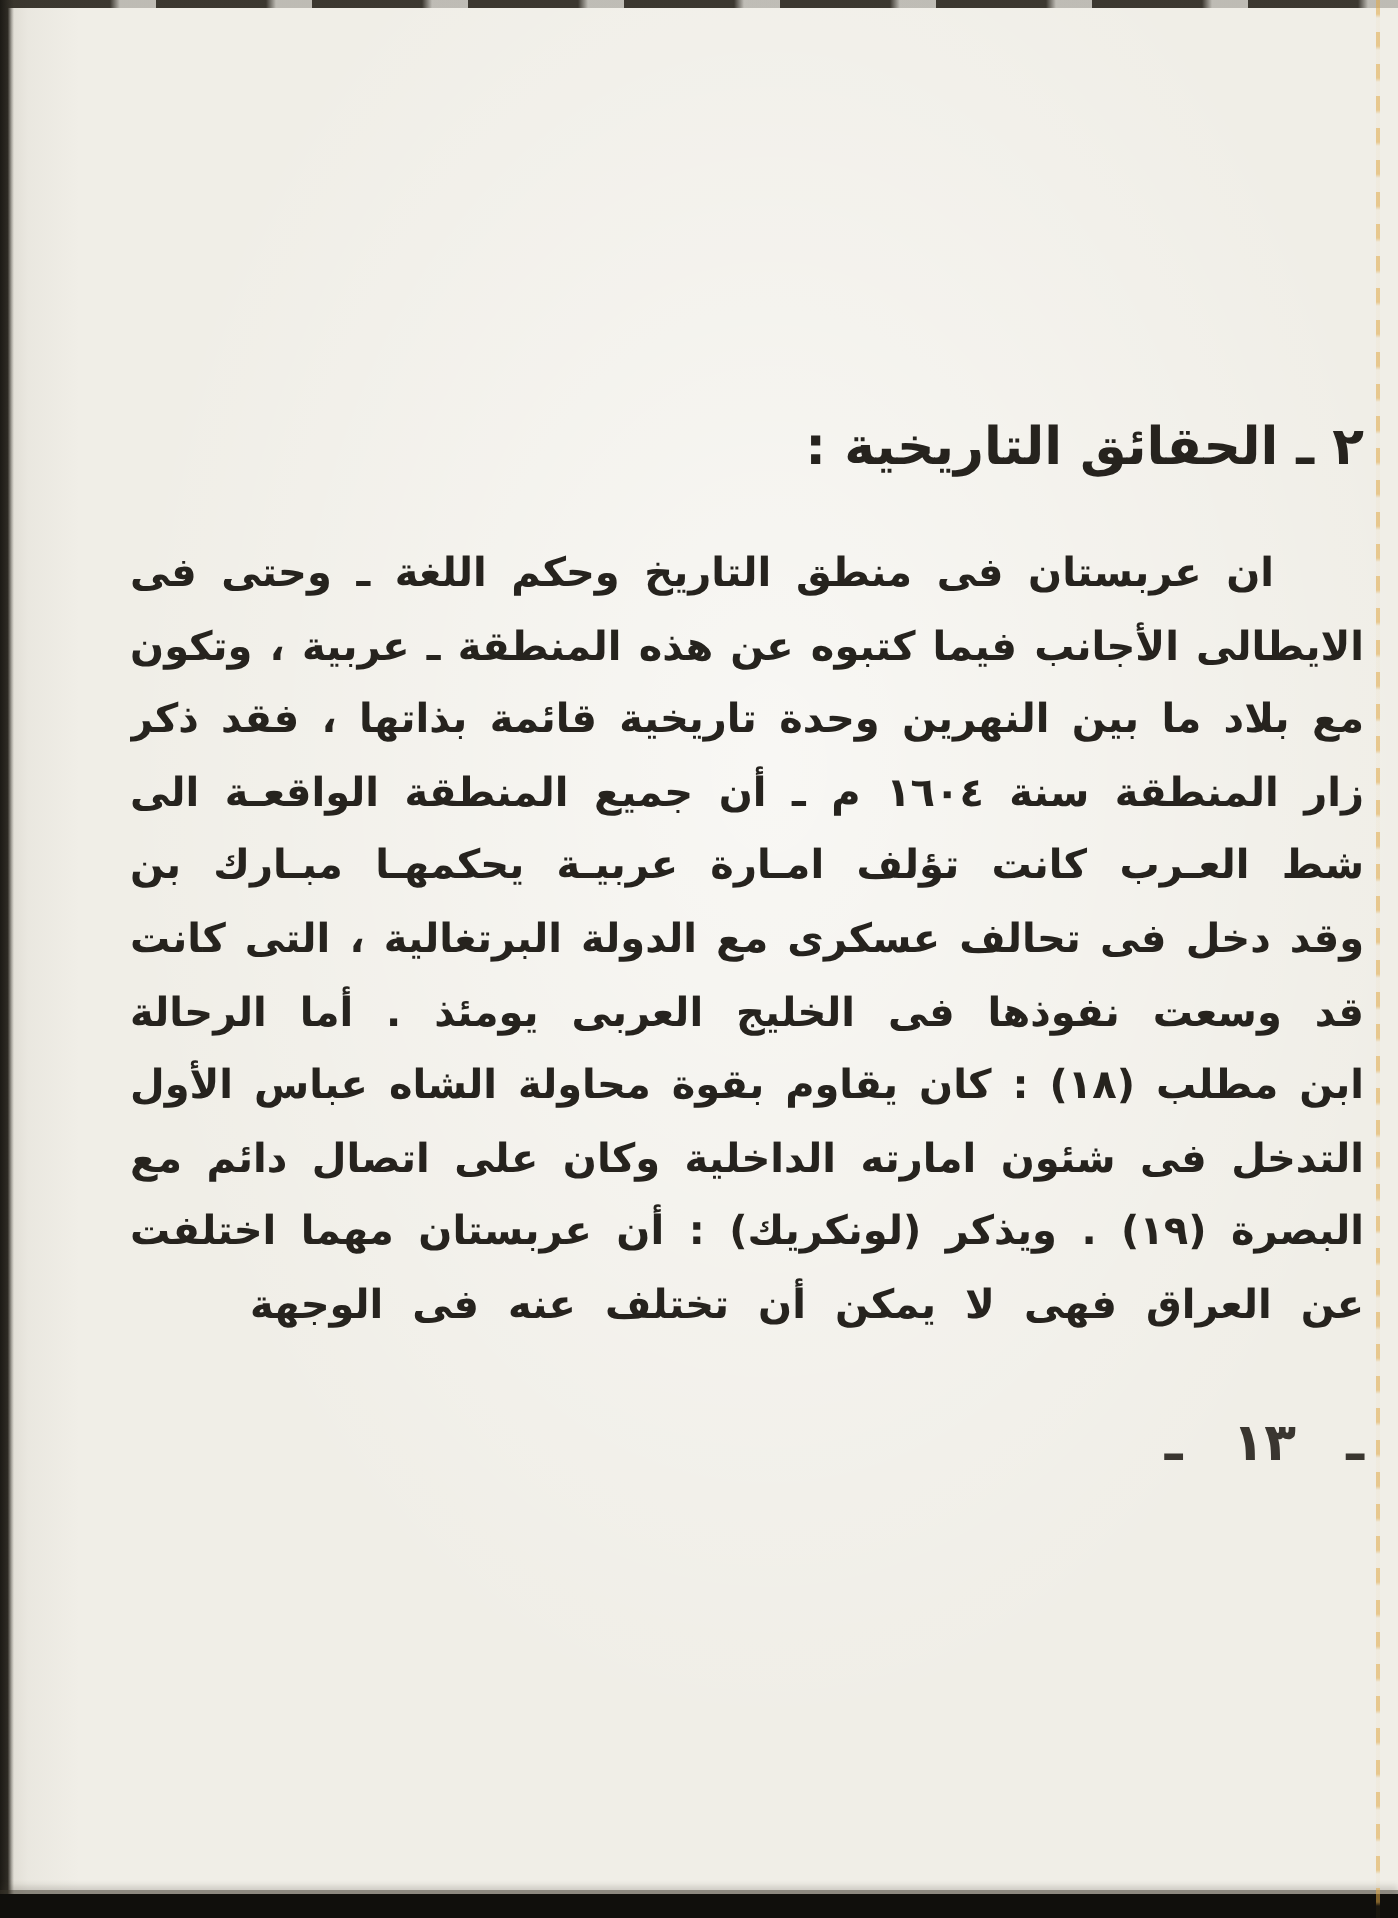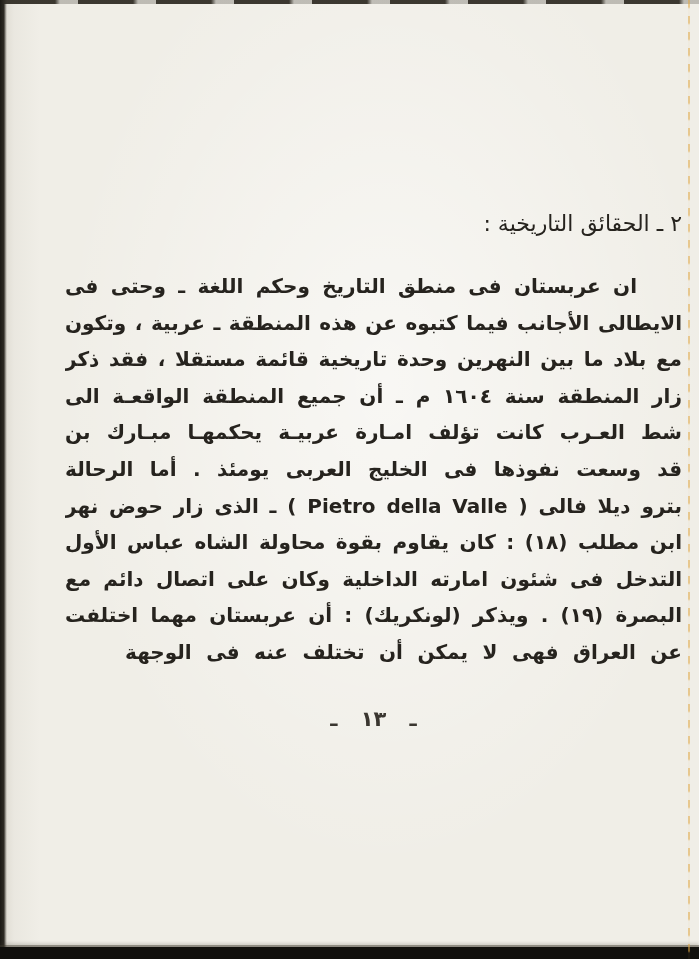--- a/index.html
+++ b/index.html
@@ -51,22 +51,22 @@
     left: 65px;
     width: 617px;
     color: #26231e;
     direction: rtl;
   }
   .heading {
     margin: 206px 0 0 0;
     padding-left: 0;
     padding-right: 0;
     text-align: right;
-    font-size: 22px;
-    font-weight: normal;
+    font-size: 26px;
+    font-weight: bold;
     line-height: 36px;
     letter-spacing: 0.5px;
     padding-left: 0;
   }
   .heading { padding-right: 0; }
   .heading .pad { padding-left: 45px; }
   .paragraph {
     margin-top: 26px;
   }
   .line {
@@ -82,22 +82,21 @@
   }
   .line.first {
     padding-right: 45px;
   }
   .line.last {
     text-align-last: right;
     padding-left: 60px;
   }
   .page-number {
     margin-top: 36px;
-    text-align: center;
-    font-size: 21px;
+    font-size: 26px;
     font-weight: bold;
     word-spacing: 16px;
     color: #3a3630;
     direction: rtl;
   }
 </style>
 </head>
 <body>
 
 <div class="scan">
@@ -106,25 +105,25 @@
   <div class="edge edge-bottom"></div>
   <div class="edge edge-right"></div>
 
   <div class="content">
     <div class="heading">
       <span class="pad">٢ ـ الحقائق التاريخية :</span>
     </div>
     <div class="paragraph">
         <div class="line first">ان عربستان فى منطق التاريخ وحكم اللغة ـ وحتى فى رأى</div>
         <div class="line">الايطالى الأجانب فيما كتبوه عن هذه المنطقة ـ عربية ، وتكون</div>
-        <div class="line">مع بلاد ما بين النهرين وحدة تاريخية قائمة مستقلا ، فقد ذكر</div>
+        <div class="line">مع بلاد ما بين النهرين وحدة تاريخية قائمة بذاتها ، فقد ذكر</div>
         <div class="line">زار المنطقة سنة ١٦٠٤ م ـ أن جميع المنطقة الواقعـة الى شرق</div>
         <div class="line">شط العـرب كانت تؤلف امـارة عربيـة يحكمهـا مبـارك بن</div>
+        <div class="line">وقد دخل فى تحالف عسكرى مع الدولة البرتغالية ، التى كانت</div>
         <div class="line">قد وسعت نفوذها فى الخليج العربى يومئذ . أما الرحالة الايطالى</div>
-        <div class="line">بترو ديلا فالى ( Pietro della Valle ) ـ الذى زار حوض نهر</div>
         <div class="line">ابن مطلب (١٨) : كان يقاوم بقوة محاولة الشاه عباس الأول</div>
         <div class="line">التدخل فى شئون امارته الداخلية وكان على اتصال دائم مع حاكم</div>
         <div class="line">البصرة (١٩) . ويذكر (لونكريك) : أن عربستان مهما اختلفت</div>
         <div class="line last">عن العراق فهى لا يمكن أن تختلف عنه فى الوجهة التاريخية .</div>
       </div>
     <div class="page-number">ـ ١٣ ـ</div>
   </div>
 </div>
 
 </body></html>

